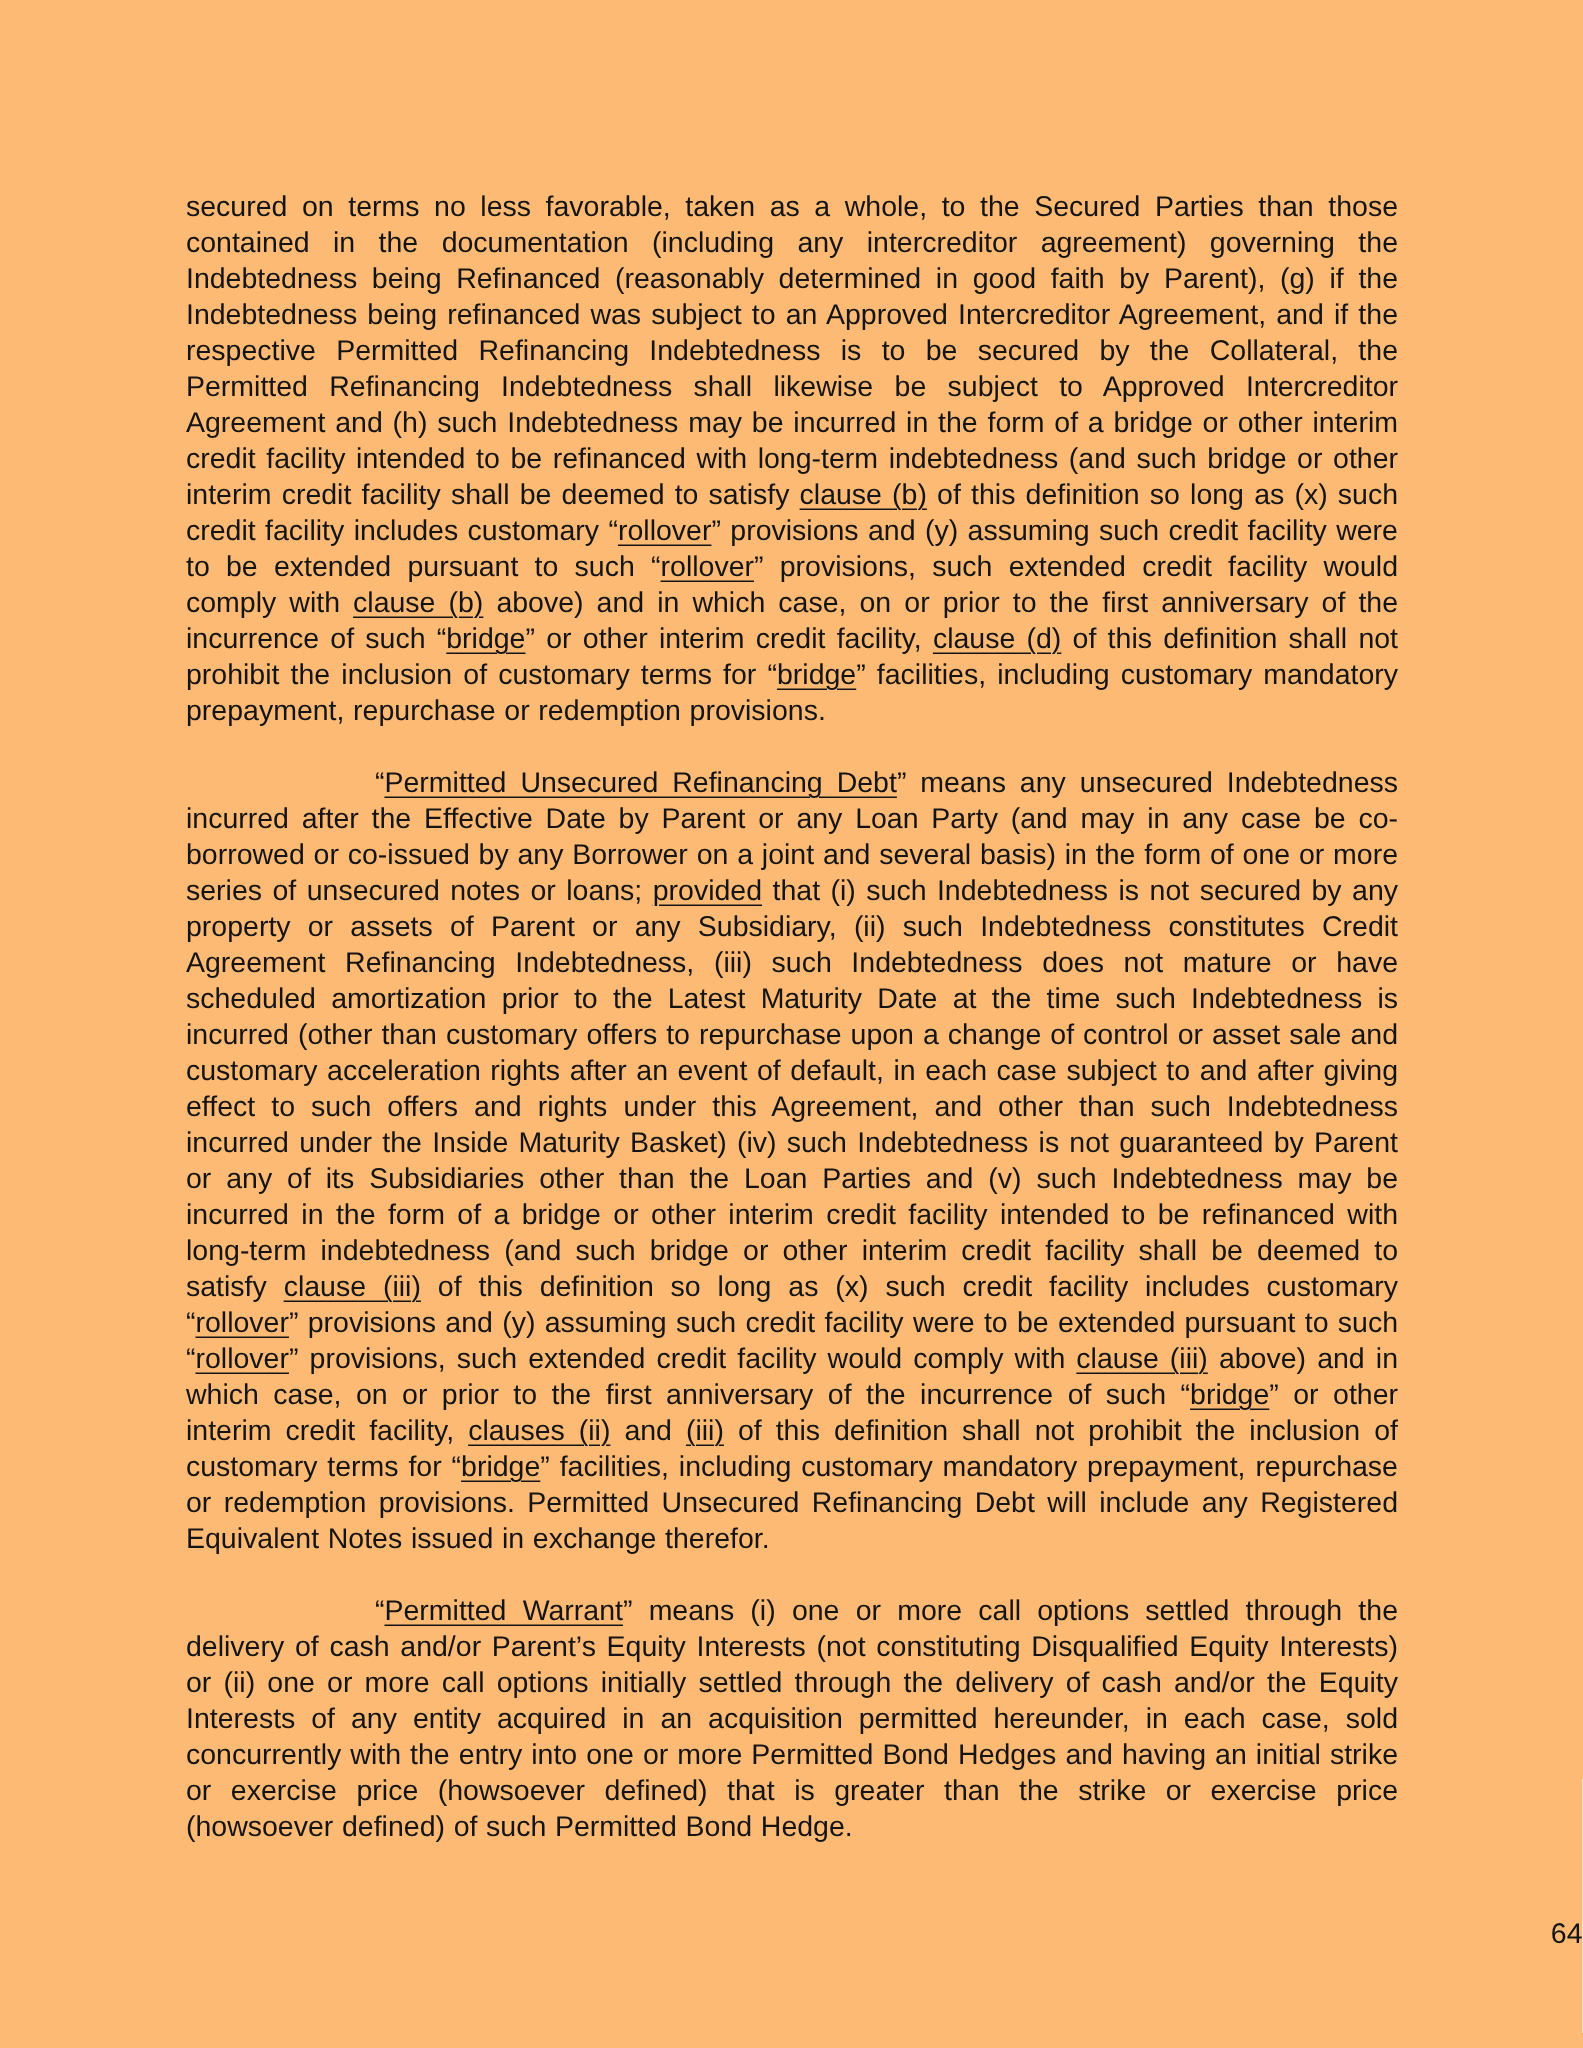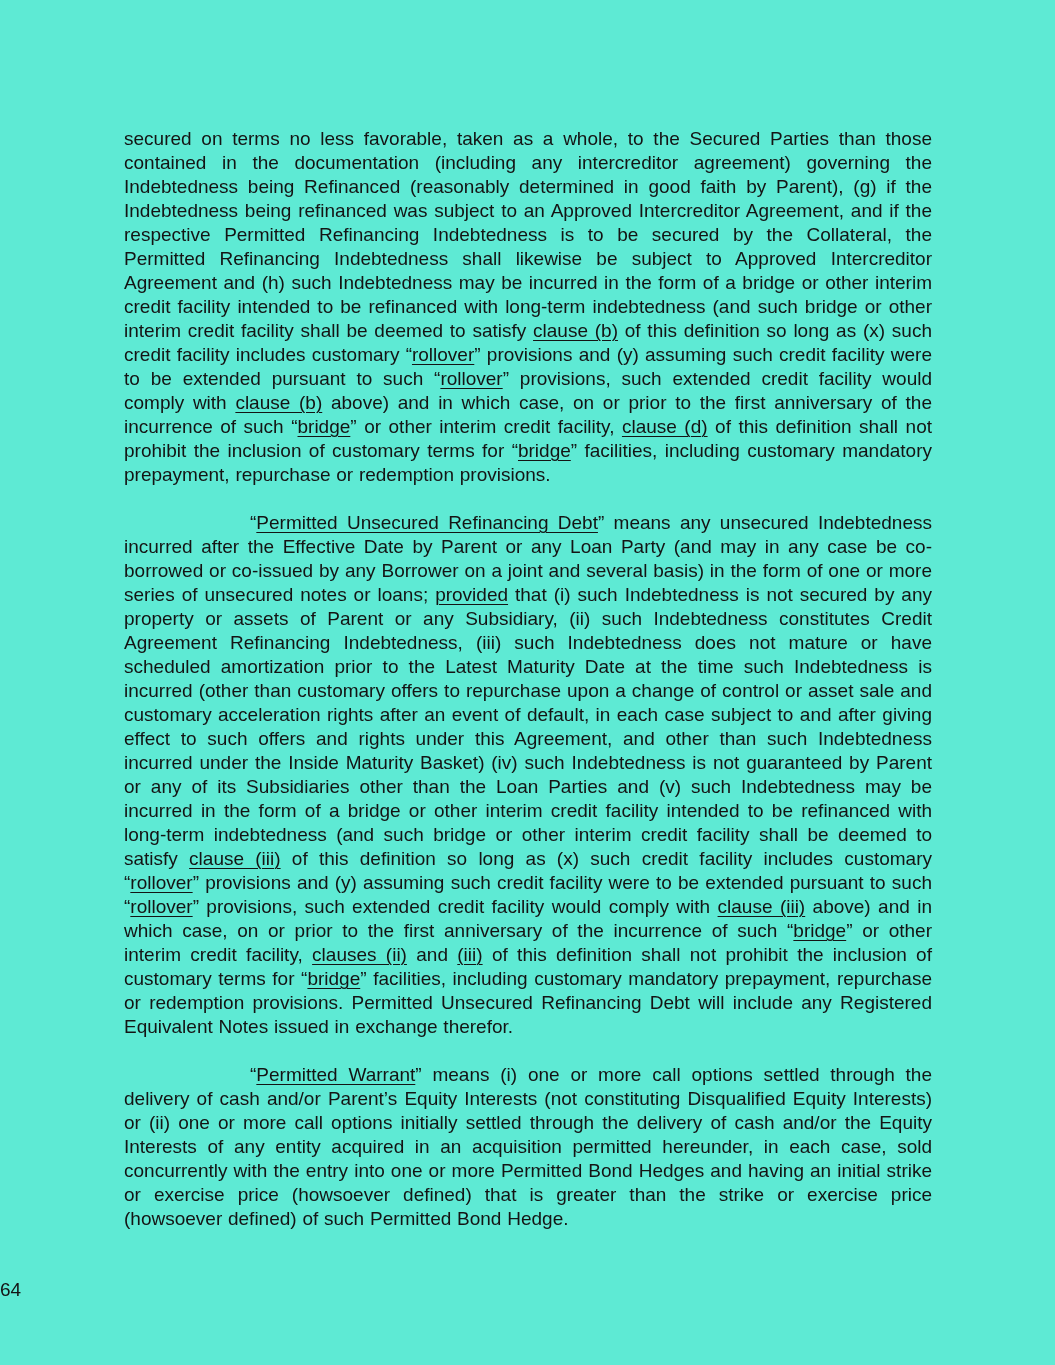--- a/index.html
+++ b/index.html
@@ -4,21 +4,21 @@
 <style>
   html, body {
     margin: 0;
     padding: 0;
     background: #ffffff;
   }
   .page {
     position: relative;
     width: 1055px;
     height: 1365px;
-    background: #5eead4;
+    background: #fdba74;
     overflow: hidden;
     font-family: "Liberation Sans", "DejaVu Sans", sans-serif;
     color: #141414;
   }
   .text-column {
     position: absolute;
     left: 124px;
     top: 127px;
     width: 808px;
   }
@@ -36,21 +36,21 @@
   .para .u {
     text-decoration: underline;
     text-underline-offset: 3px;
     text-decoration-thickness: 1px;
   }
   .page-footer {
     position: absolute;
     left: 0;
     top: 1278px;
     width: 100%;
-    text-align: left;
+    text-align: right;
     font-size: 19px;
     line-height: 24px;
   }
 </style>
 </head>
 <body>
 
 <div class="page">
   <div class="text-column">
     <p class="para"><span>secured on terms no less favorable, taken as a whole, to the Secured Parties than those contained in the documentation (including any intercreditor agreement) governing the Indebtedness being Refinanced (reasonably determined in good faith by Parent), (g) if the Indebtedness being refinanced was subject to an Approved Intercreditor Agreement, and if the respective Permitted Refinancing Indebtedness is to be secured by the Collateral, the Permitted Refinancing Indebtedness shall likewise be subject to Approved Intercreditor Agreement and (h) such Indebtedness may be incurred in the form of a bridge or other interim credit facility intended to be refinanced with long-term indebtedness (and such bridge or other interim credit facility shall be deemed to satisfy </span><span class="u">clause (b)</span><span> of this definition so long as (x) such credit facility includes customary “</span><span class="u">rollover</span><span>” provisions and (y) assuming such credit facility were to be extended pursuant to such “</span><span class="u">rollover</span><span>” provisions, such extended credit facility would comply with </span><span class="u">clause (b)</span><span> above) and in which case, on or prior to the first anniversary of the incurrence of such “</span><span class="u">bridge</span><span>” or other interim credit facility, </span><span class="u">clause (d)</span><span> of this definition shall not prohibit the inclusion of customary terms for “</span><span class="u">bridge</span><span>” facilities, including customary mandatory prepayment, repurchase or redemption provisions.</span></p>

